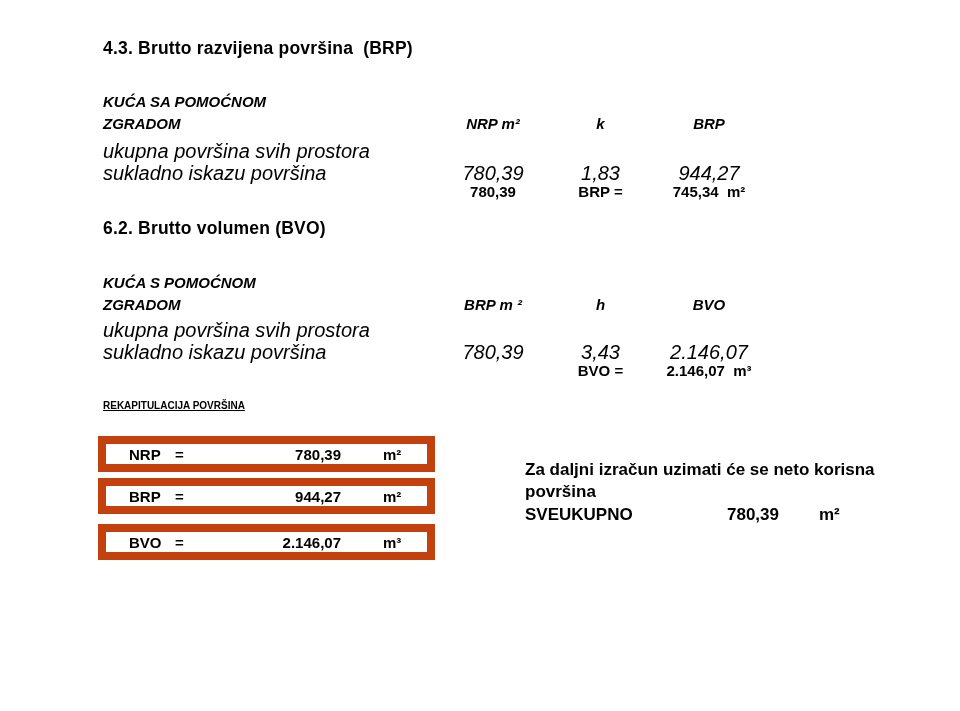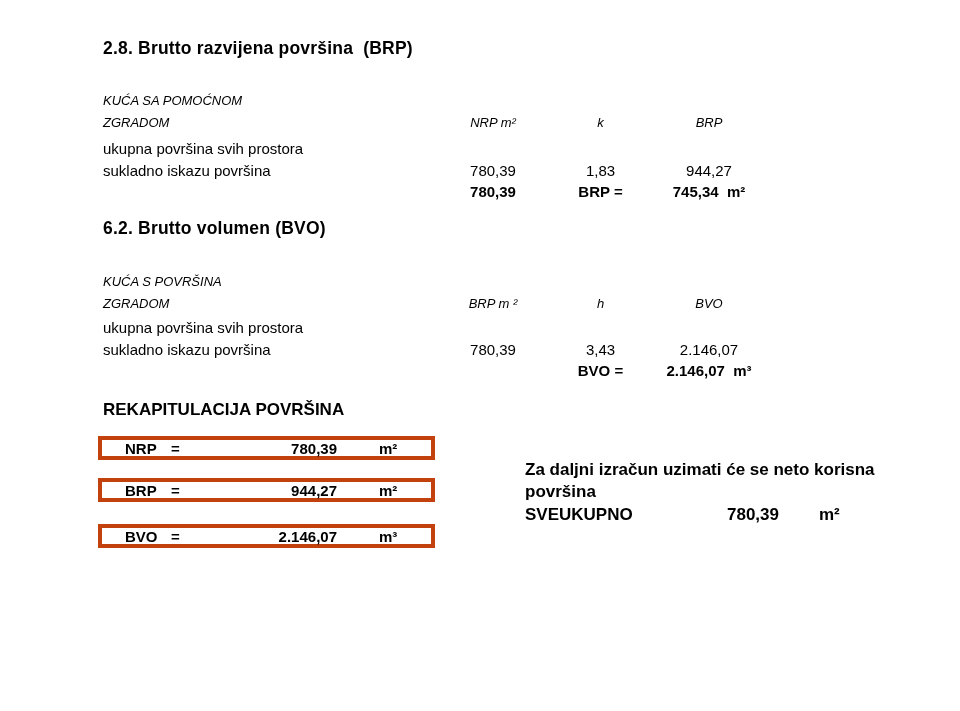--- a/index.html
+++ b/index.html
@@ -7,55 +7,55 @@
   body {
     width: 960px; height: 711px;
     background: #ffffff;
     color: #000000;
     font-family: "Liberation Sans", sans-serif;
     position: relative;
     overflow: hidden;
   }
   .abs { position: absolute; white-space: pre; line-height: 1; }
   .h1 { font-weight: bold; font-size: 17.5px; letter-spacing: 0.2px; }
-  .bi { font-weight: normal; font-style: italic; font-size: 13px; }
-  .it { font-size: 15px; }
+  .bi { font-weight: bold; font-style: italic; font-size: 15px; }
+  .it { font-style: italic; font-size: 20px; }
   .b  { font-weight: bold; font-size: 15px; }
 
   
   .trow { position: absolute; left: 103px; display: flex; white-space: pre; line-height: 1; }
   .lbl { width: 335px; }
   .c1  { width: 110px; text-align: center; }
   .c2  { width: 105px; text-align: center; }
   .c3  { width: 112px; text-align: center; }
 
   
   .rbox {
-    position: absolute; left: 98px; width: 337px; height: 24px;
-    border: 4px solid #c2410c;
+    position: absolute; left: 98px; width: 337px; height: 36px;
+    border: 8px solid #c2410c;
     display: flex; align-items: center;
     padding-left: 23px;
     font-weight: bold; font-size: 15px; line-height: 1; white-space: pre;
   }
   .rbox .name { width: 46px; }
   .rbox .eq   { width: 16px; }
   .rbox .val  { width: 150px; text-align: right; }
   .rbox .unit { margin-left: 42px; }
 
   
   .sveu { position: absolute; left: 525px; display: flex; font-weight: bold; font-size: 17px; line-height: 1; white-space: pre; }
   .sveu .slabel { width: 152px; }
   .sveu .sval   { width: 102px; text-align: right; }
   .sveu .sunit  { margin-left: 40px; }
   .note { font-weight: bold; font-size: 17px; }
 </style>
 </head>
 <body>
 
-<div class="abs h1" style="left:103px; top:40px;">2.8. Brutto razvijena površina  (BRP)</div>
+<div class="abs h1" style="left:103px; top:40px;">4.3. Brutto razvijena površina  (BRP)</div>
 
 <div class="abs bi" style="left:103px; top:94px;">KUĆA SA POMOĆNOM</div>
 
 <div class="trow bi" style="top:116px;">
   <span class="lbl">ZGRADOM</span>
   <span class="c1">NRP m²</span>
   <span class="c2">k</span>
   <span class="c3">BRP</span>
 </div>
 
@@ -70,21 +70,21 @@
 
 <div class="trow b" style="top:184px;">
   <span class="lbl"></span>
   <span class="c1">780,39</span>
   <span class="c2">BRP =</span>
   <span class="c3">745,34  m²</span>
 </div>
 
 <div class="abs h1" style="left:103px; top:220px;text-align:right;">6.2. Brutto volumen (BVO)</div>
 
-<div class="abs bi" style="left:103px; top:275px;">KUĆA S POVRŠINA</div>
+<div class="abs bi" style="left:103px; top:275px;">KUĆA S POMOĆNOM</div>
 
 <div class="trow bi" style="top:297px;">
   <span class="lbl">ZGRADOM</span>
   <span class="c1">BRP m ²</span>
   <span class="c2">h</span>
   <span class="c3">BVO</span>
 </div>
 
 <div class="abs it" style="left:103px; top:320px;">ukupna površina svih prostora</div>
 
@@ -95,21 +95,21 @@
   <span class="c3">2.146,07</span>
 </div>
 
 <div class="trow b" style="top:363px;align-items:flex-end;">
   <span class="lbl"></span>
   <span class="c1"></span>
   <span class="c2">BVO =</span>
   <span class="c3">2.146,07  m³</span>
 </div>
 
-<div class="abs b" style="left:103px; top:401px; font-size:17px;">REKAPITULACIJA POVRŠINA</div>
+<div class="abs b" style="left:103px; top:401px; font-size:10px;text-decoration:underline;">REKAPITULACIJA POVRŠINA</div>
 
 <div class="rbox" style="top:436px;">
   <span class="name">NRP</span>
   <span class="eq">=</span>
   <span class="val">780,39</span>
   <span class="unit">m²</span>
 </div>
 
 <div class="rbox" style="top:478px;">
   <span class="name">BRP</span>

